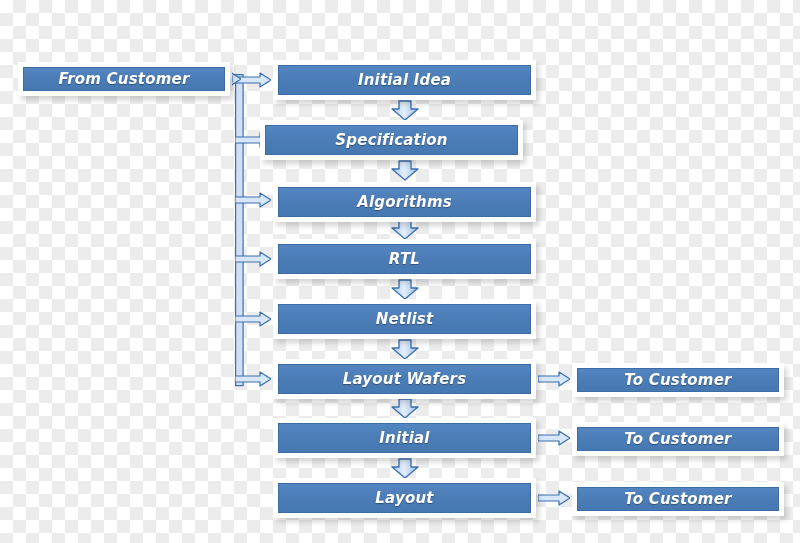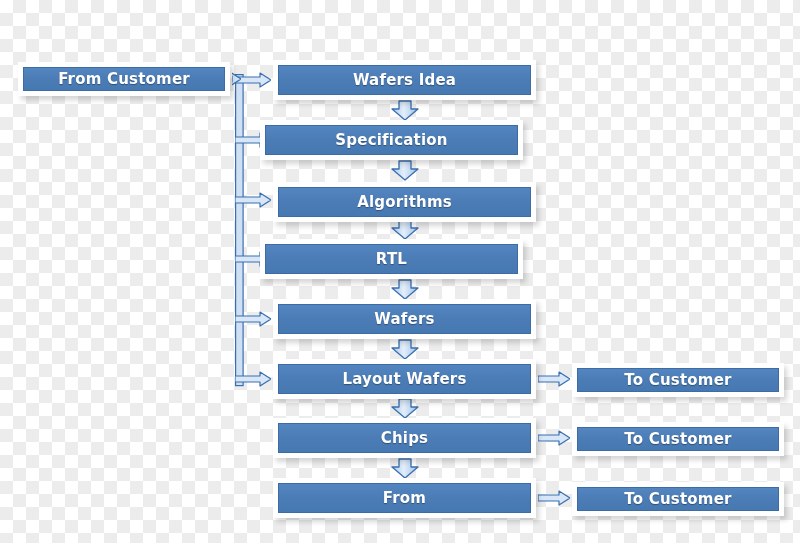--- a/index.html
+++ b/index.html
@@ -32,20 +32,21 @@
   }
   .node .fill {
     width: 100%;
     height: 100%;
     box-sizing: border-box;
     background: linear-gradient(to bottom, #5385c0 0%, #4b7cb6 50%, #4678b2 100%);
     border: 1px solid #3c6ba5;
     display: flex;
     align-items: center;
     justify-content: center;
+    font-style: italic;
   }
   .node .lbl {
     color: #ffffff;
     font-weight: bold;
     font-size: 15px;
     letter-spacing: 0.2px;
     text-shadow: 0 1px 1px rgba(0,0,0,0.35);
     white-space: nowrap;
   }
 
@@ -207,56 +208,56 @@
       </div>
     </div>
   <div id="node-layer">
       <div class="node" style="left: 18px; top: 62px; width: 212px; height: 34px;">
         <div class="fill">
           <span class="lbl">From Customer</span>
         </div>
       </div>
       <div class="node" style="left: 273px; top: 60px; width: 263px; height: 40px;">
         <div class="fill">
-          <span class="lbl">Wafers Idea</span>
+          <span class="lbl">Initial Idea</span>
         </div>
       </div>
       <div class="node" style="left: 260px; top: 120px; width: 263px; height: 40px;">
         <div class="fill">
           <span class="lbl">Specification</span>
         </div>
       </div>
       <div class="node" style="left: 273px; top: 182px; width: 263px; height: 40px;">
         <div class="fill">
           <span class="lbl">Algorithms</span>
         </div>
       </div>
-      <div class="node" style="left: 260px; top: 239px; width: 263px; height: 40px; text-align: center;">
+      <div class="node" style="left: 273px; top: 239px; width: 263px; height: 40px; text-align: center;">
         <div class="fill">
           <span class="lbl">RTL</span>
         </div>
       </div>
       <div class="node" style="left: 273px; top: 299px; width: 263px; height: 40px;">
         <div class="fill">
-          <span class="lbl">Wafers</span>
+          <span class="lbl">Netlist</span>
         </div>
       </div>
       <div class="node" style="left: 273px; top: 359px; width: 263px; height: 40px;">
         <div class="fill">
           <span class="lbl">Layout Wafers</span>
         </div>
       </div>
       <div class="node" style="left: 273px; top: 418px; width: 263px; height: 40px;">
         <div class="fill">
-          <span class="lbl">Chips</span>
+          <span class="lbl">Initial</span>
         </div>
       </div>
       <div class="node" style="left: 273px; top: 478px; width: 263px; height: 40px;">
         <div class="fill">
-          <span class="lbl">From</span>
+          <span class="lbl">Layout</span>
         </div>
       </div>
       <div class="node" style="left: 572px; top: 363px; width: 212px; height: 34px;">
         <div class="fill">
           <span class="lbl">To Customer</span>
         </div>
       </div>
       <div class="node" style="left: 572px; top: 422px; width: 212px; height: 34px;">
         <div class="fill">
           <span class="lbl">To Customer</span>

